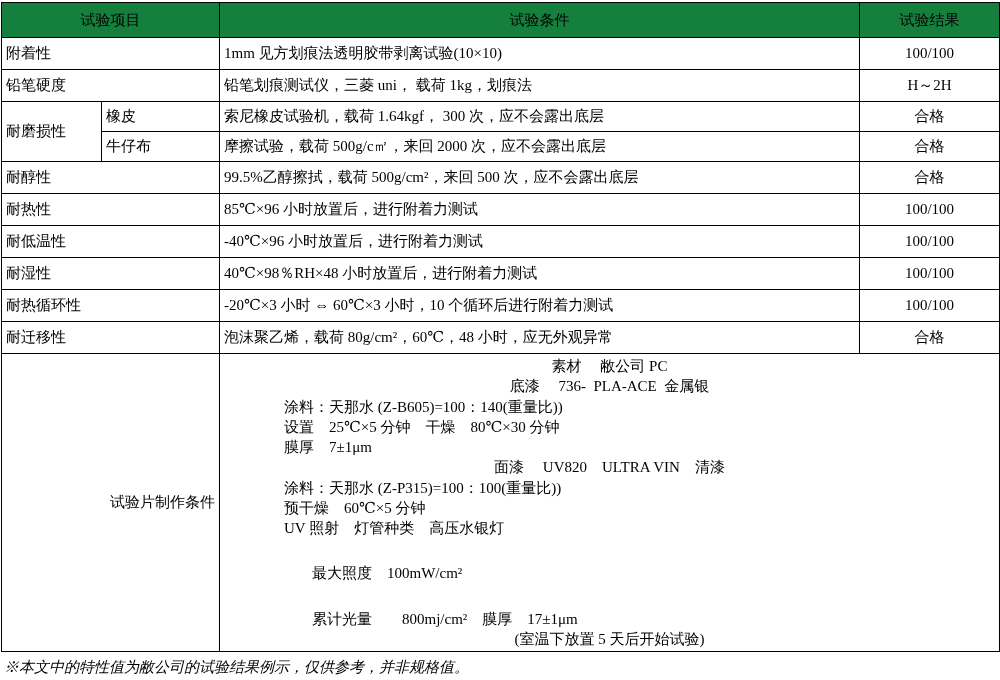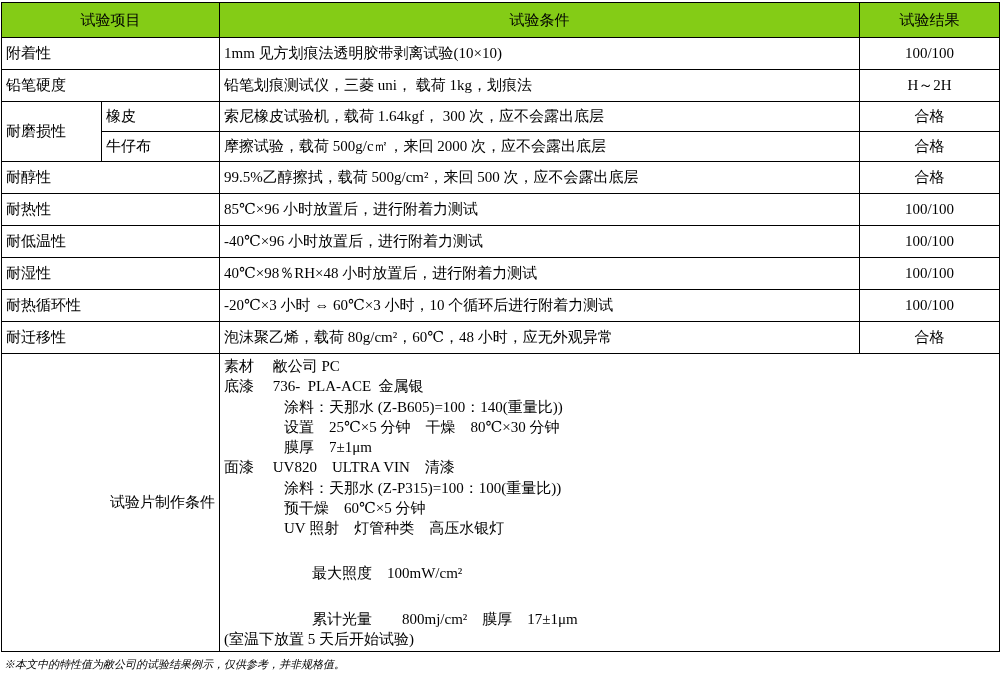--- a/index.html
+++ b/index.html
@@ -28,21 +28,21 @@
   }
   table.spec td, table.spec th {
     border: 1px solid #000000;
     padding: 2px 4px;
     font-size: 15px;
     line-height: 1.35;
     vertical-align: middle;
     font-weight: normal;
   }
   .hdr {
-    background: #84cc16;
+    background: #15803d;
     text-align: center;
     font-size: 17px;
     font-weight: bold;
     height: 30px;
   }
   .col-item  { width: 100px; }
   .col-sub   { width: 118px; }
   .col-cond  { width: 640px; }
   .col-res   { width: 140px; }
 
@@ -70,27 +70,27 @@
     font-size: 16px;
     vertical-align: middle;
   }
   td.mfg-body {
     padding: 6px 8px 6px 8px;
     font-size: 15px;
     vertical-align: top;
     line-height: 1.45;
   }
   .mfg-line { white-space: pre; }
-  .ind1 { padding-left: 0px; }
+  .ind1 { padding-left: 0px; text-align: center; }
   .ind2 { padding-left: 60px; }
   .ind3 { padding-left: 88px; margin-top: 25px; }
 
   .notes {
     margin: 4px 0 0 4px;
-    font-size: 11px;
+    font-size: 15px;
     line-height: 1.5;
     font-style: italic;
   }
   .notes div { white-space: pre; }
 </style>
 </head>
 <body>
 
 <div class="sheet">
 

